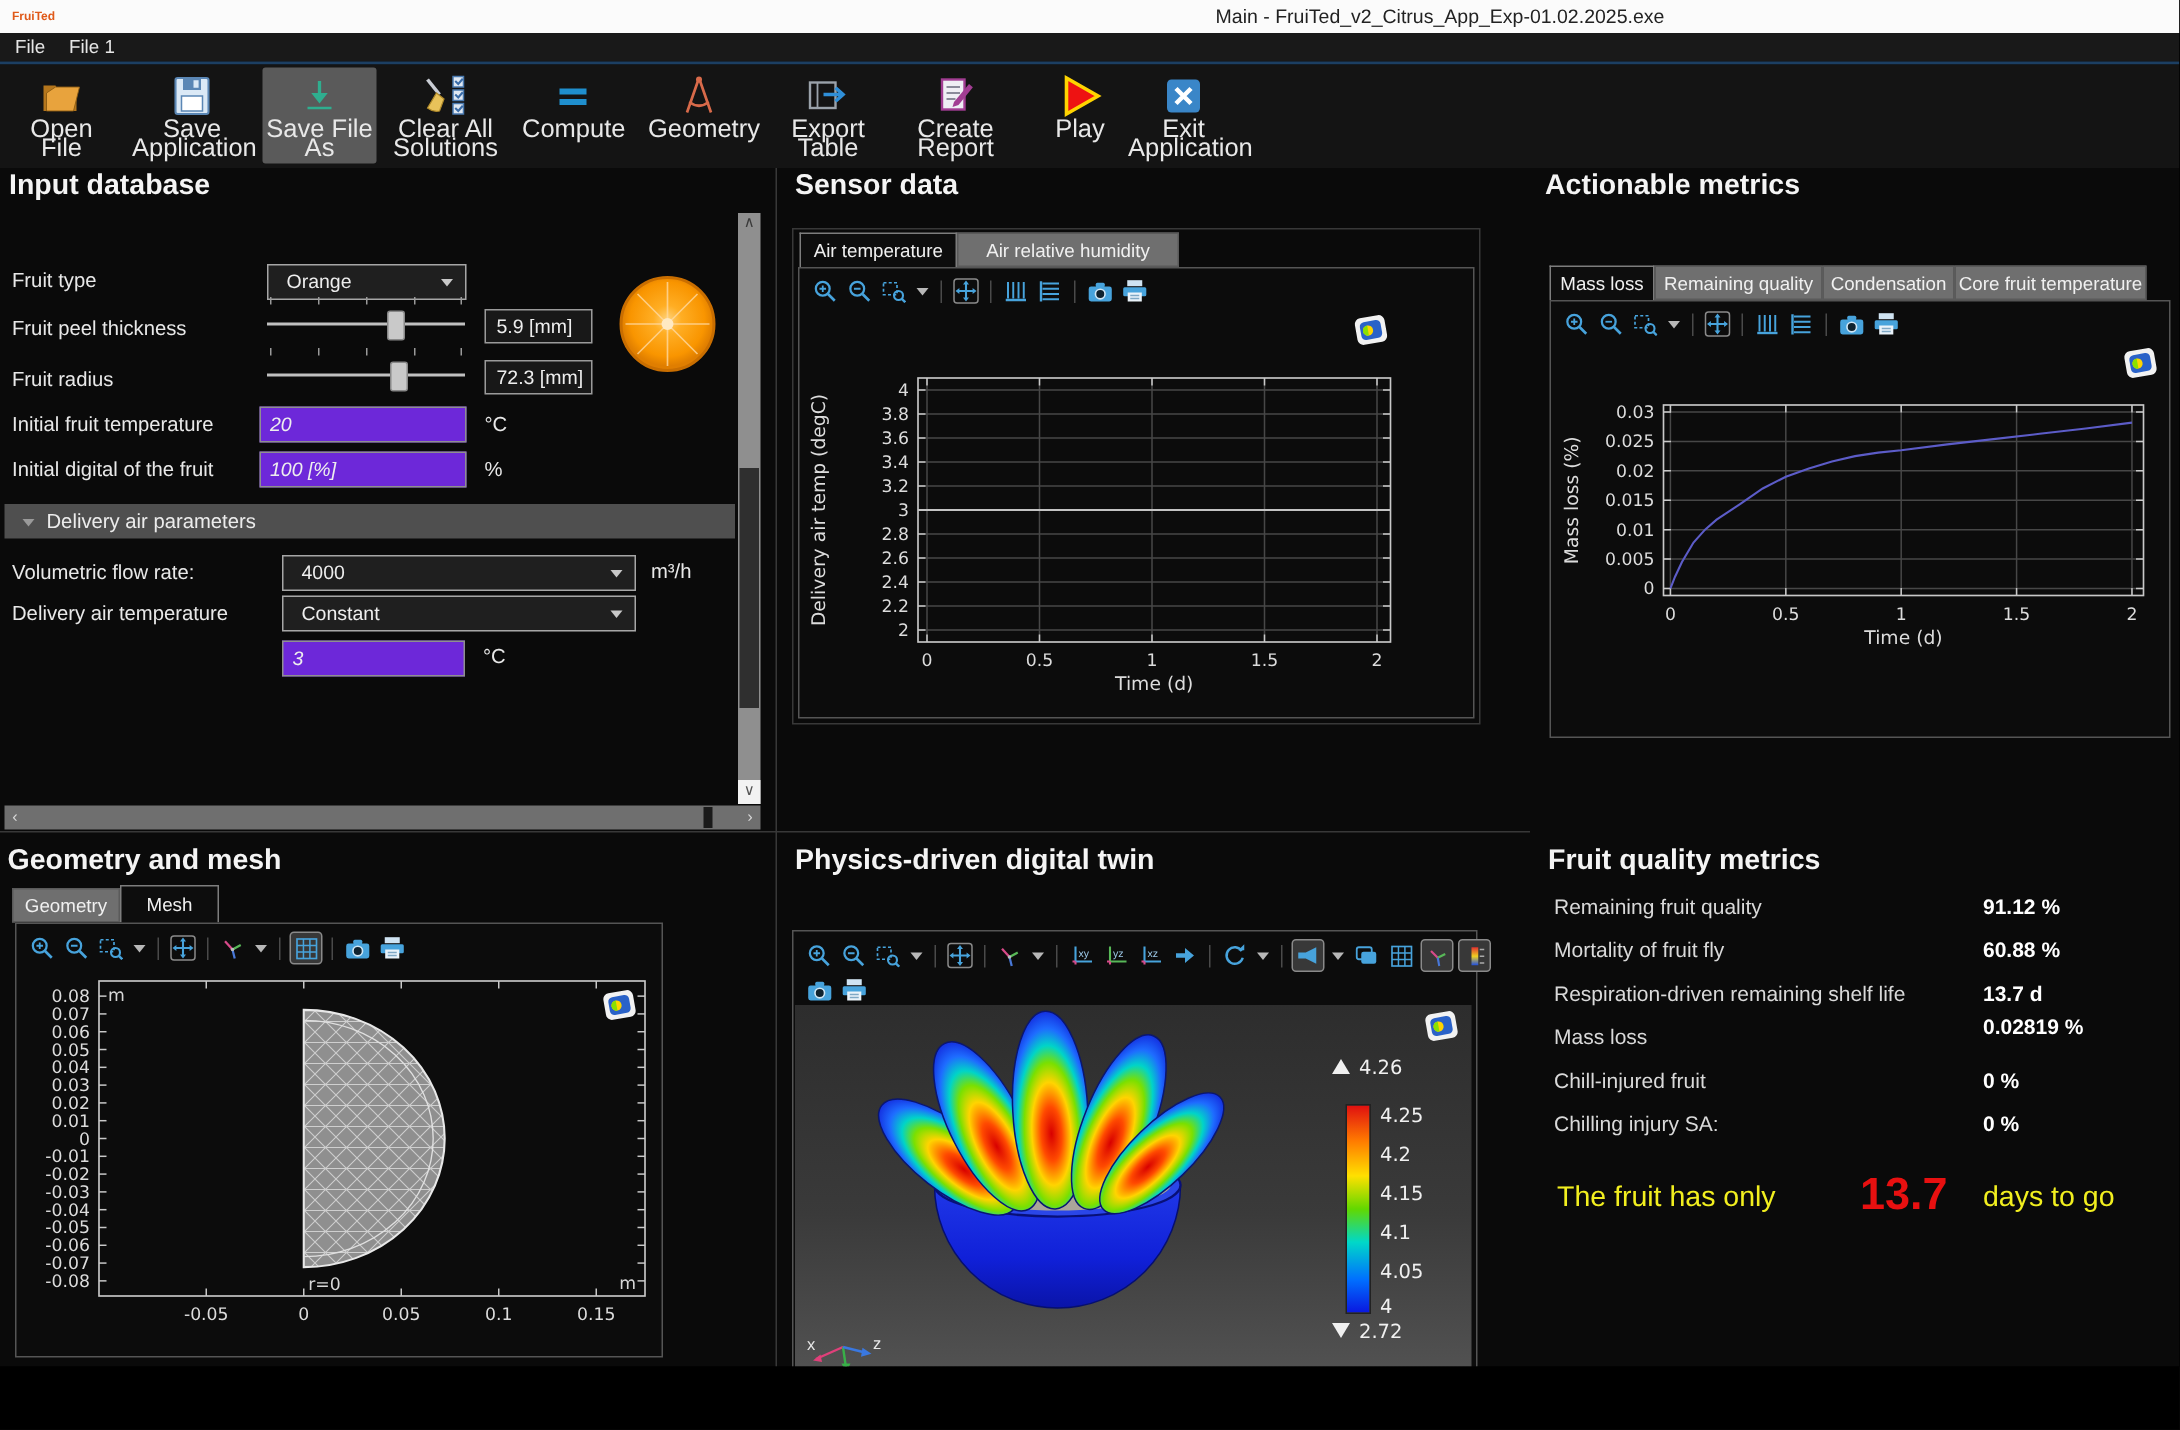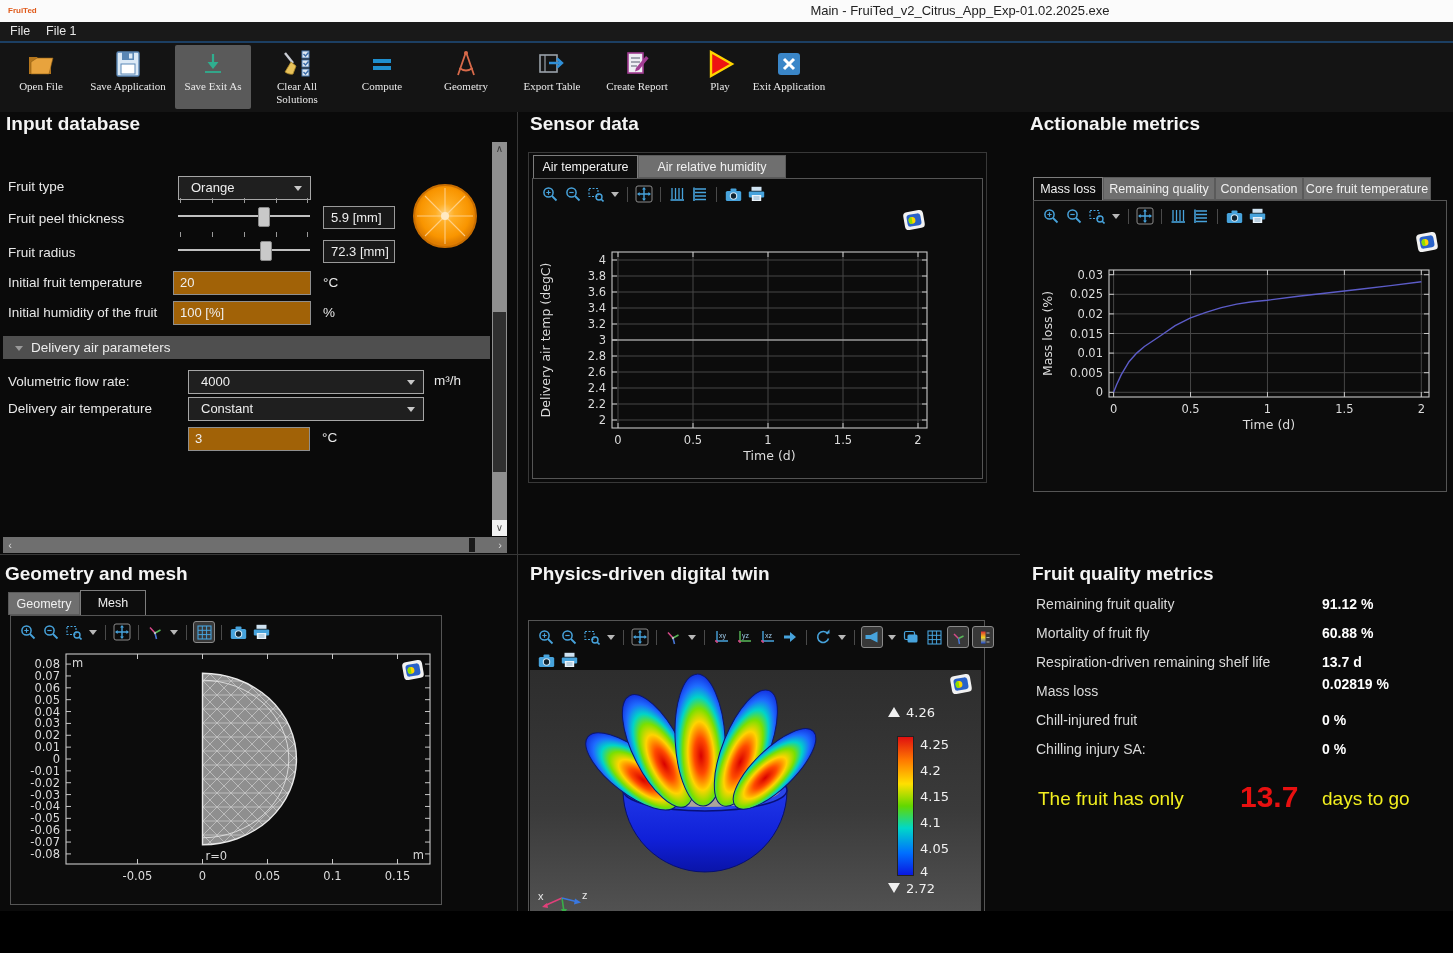--- a/index.html
+++ b/index.html
@@ -12,30 +12,30 @@
   .minilogo{left:8px;top:6px;font-size:8px;font-weight:bold;color:#e05a1a;letter-spacing:0px;}
   
   .menubar{left:0;top:22px;width:1453px;height:19px;background:#191919;}
   .menuitem{top:24px;font-size:12.5px;color:#e6e6e6;}
   .accentline{left:0;top:41px;width:1453px;height:2px;background:#1c3f63;}
   
   .toolbar{left:0;top:43px;width:1453px;height:69px;background:#141414;}
   .tb-btn{position:absolute;top:2px;height:64px;text-align:center;cursor:default;border-radius:2px;}
   .tb-btn.selected{background:#5a5a5a;}
   .tb-ic{display:block;margin:4px auto 1px auto;width:30px;height:30px;}
-  .tb-lb{font-size:11px;line-height:12.5px;color:#e8e8e8;font-family:Liberation Serif, serif;}
+  .tb-lb{font-size:17px;line-height:12.5px;color:#e8e8e8;}
   
   .h1{font-size:19px;font-weight:bold;color:#f4f4f4;}
   
   .secbar{left:3px;width:487px;height:23px;background:#4f4f4f;color:#ececec;font-size:13.5px;line-height:23px;}
   .secbar .caret{display:inline-block;width:0;height:0;border-left:4px solid transparent;border-right:4px solid transparent;border-top:5px solid #9a9a9a;margin:0 8px 1px 12px;}
   .flabel{font-size:13.5px;color:#e8e8e8;}
   .combo{position:absolute;background:#1f1f1f;border:1px solid #a6a6a6;color:#eee;font-size:13px;line-height:22px;padding-left:12px;box-sizing:border-box;height:24px;}
   .combo .dd{position:absolute;right:8px;top:9px;width:0;height:0;border-left:4px solid transparent;border-right:4px solid transparent;border-top:5px solid #c8c8c8;}
-  .tinput{position:absolute;background:#a16207;border:1px solid #8f8f8f;color:#eee;font-size:13px;line-height:22px;padding-left:6px;box-sizing:border-box;height:24px;}
+  .tinput{position:absolute;background:#6d28d9;border:1px solid #8f8f8f;color:#eee;font-size:13px;line-height:22px;padding-left:6px;box-sizing:border-box;height:24px;font-style:italic;}
   .vbox{position:absolute;background:#181818;border:1px solid #9a9a9a;color:#eee;font-size:13px;line-height:21px;padding-left:7px;box-sizing:border-box;height:23px;}
   .unit{font-size:13.5px;color:#e8e8e8;}
   .slider{position:absolute;width:132px;height:20px;}
   .slider .track{position:absolute;left:0;right:0;top:9px;height:2px;background:#c0c0c0;}
   .slider .thumb{position:absolute;top:1px;width:10px;height:18px;background:#c9c9c9;border:1px solid #888;border-radius:2px;}
   .ticks{position:absolute;width:132px;height:6px;}
   .ticks i{position:absolute;top:0;width:1px;height:5px;background:#9a9a9a;}
   
   .vscroll{left:492px;top:142px;width:15px;height:394px;background:#8f8f8f;}
   .vscroll .arr{position:absolute;left:0;width:15px;height:14px;color:#3a3a3a;font-size:10px;text-align:center;line-height:14px;}
@@ -101,21 +101,21 @@
           <rect x="8" y="15" width="14" height="10" fill="#ffffff" stroke="#5b87b5"></rect>
         </svg>
       <div class="tb-lb">Save Application</div>
     </div>
     <div class="tb-btn selected" style="left:175px;width:76px;">
       <svg class="tb-ic" viewBox="0 0 30 30">
           <path d="M15 5 v12" stroke="#2fae8f" stroke-width="2.2"></path>
           <path d="M9.5 13 L15 20 L20.5 13 z" fill="#2fae8f"></path>
           <path d="M7 23 h16" stroke="#2fae8f" stroke-width="1.8"></path>
         </svg>
-      <div class="tb-lb">Save Exit As</div>
+      <div class="tb-lb">Save File As</div>
     </div>
     <div class="tb-btn" style="left:258px;width:78px;">
       <svg class="tb-ic" viewBox="0 0 30 30">
           <rect x="20" y="2" width="7" height="7" fill="#dfe8f2" stroke="#4a7ab0"></rect>
           <path d="M21.5 5 l2 2 l3-3.5" stroke="#3a6ca8" stroke-width="1.4" fill="none"></path>
           <rect x="20" y="11" width="7" height="7" fill="#dfe8f2" stroke="#4a7ab0"></rect>
           <path d="M21.5 14 l2 2 l3-3.5" stroke="#3a6ca8" stroke-width="1.4" fill="none"></path>
           <rect x="20" y="20" width="7" height="7" fill="#dfe8f2" stroke="#4a7ab0"></rect>
           <path d="M21.5 23 l2 2 l3-3.5" stroke="#3a6ca8" stroke-width="1.4" fill="none"></path>
           <path d="M3 4 l8 10" stroke="#c9cdd4" stroke-width="2.4"></path>
@@ -218,21 +218,21 @@
     <g stroke="#ffd9a0" stroke-width="1.1" opacity="0.8">
       <path d="M33 5 V61 M5 33 H61 M13 13 L53 53 M53 13 L13 53"></path>
     </g>
     <circle cx="33" cy="33" r="4" fill="#ffe9c2"></circle>
   </svg>
 
   <div class="abs flabel" style="left:8px;top:275px;">Initial fruit temperature</div>
   <div class="tinput" style="left:173px;top:271px;width:138px;">20</div>
   <div class="abs unit" style="left:323px;top:275px;">°C</div>
 
-  <div class="abs flabel" style="left:8px;top:305px;">Initial humidity of the fruit</div>
+  <div class="abs flabel" style="left:8px;top:305px;">Initial digital of the fruit</div>
   <div class="tinput" style="left:173px;top:301px;width:138px;">100 [%]</div>
   <div class="abs unit" style="left:323px;top:305px;">%</div>
 
   <div class="abs secbar" style="top:336px;">
     <span class="caret"></span><span>Delivery air parameters</span>
   </div>
 
   <div class="abs flabel" style="left:8px;top:374px;">Volumetric flow rate:</div>
   <div class="combo" style="left:188px;top:370px;width:236px;">
     <span>4000</span><span class="dd"></span>

